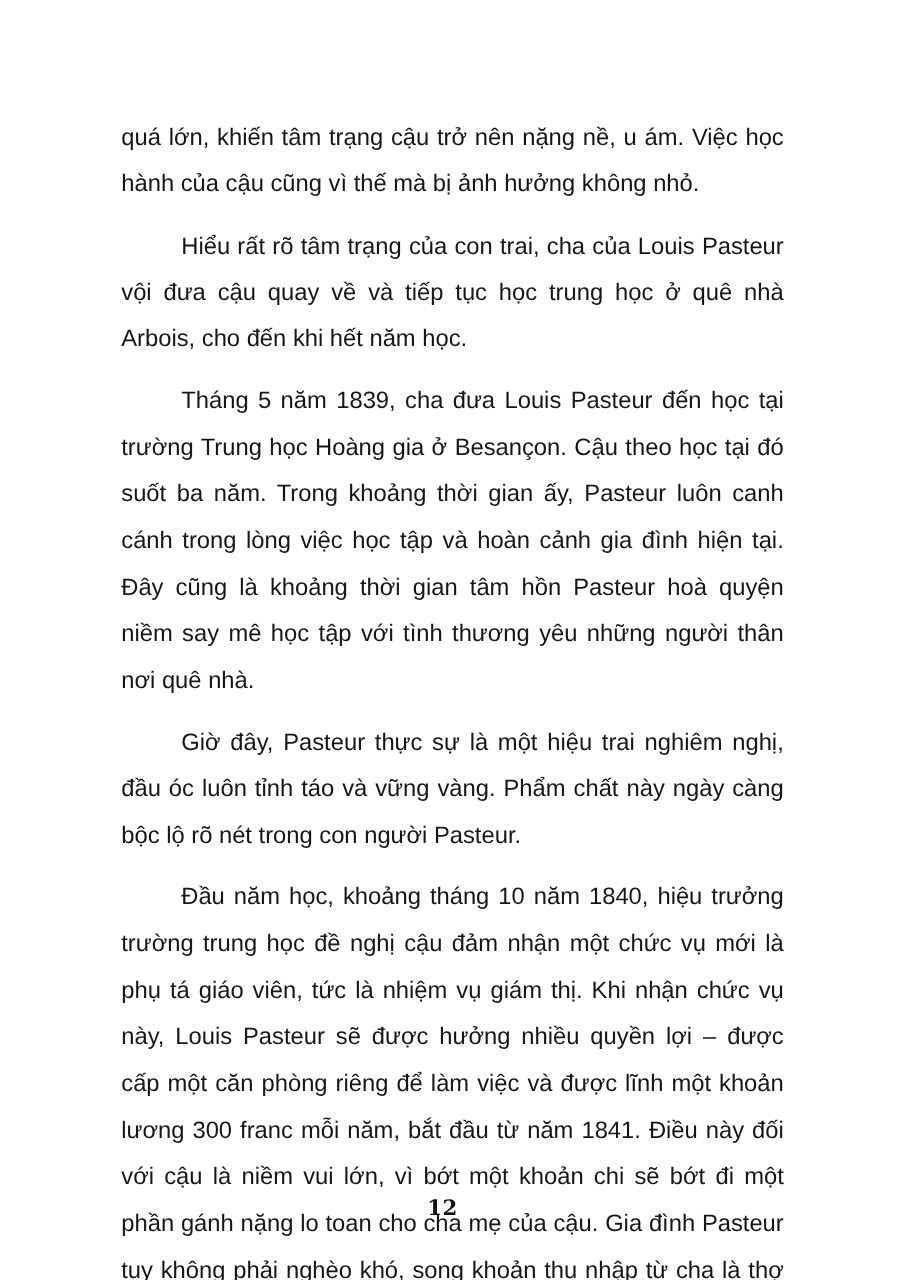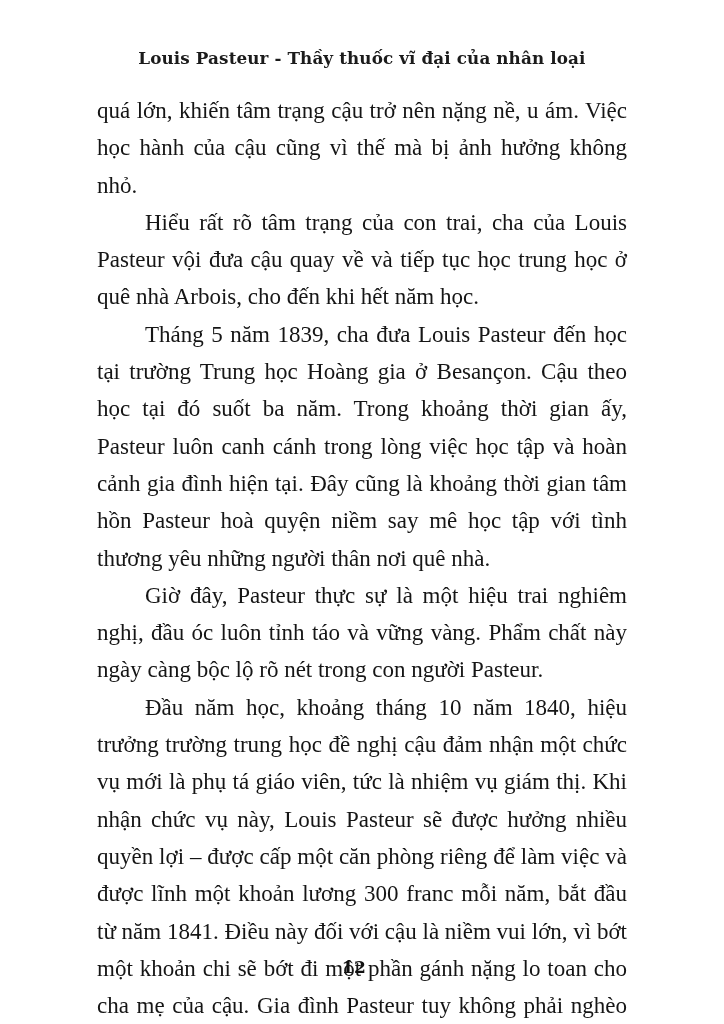--- a/index.html
+++ b/index.html
@@ -51,38 +51,38 @@
     position: absolute;
     left: 97px;
     top: 92px;
     width: 530px;
   }
 
   .para {
     margin: 0 0 0 0;
     text-align: justify;
     text-justify: inter-word;
-    font-family: Liberation Serif, serif;
-    font-size: 23px;
+    font-family: Liberation Sans, sans-serif;
+    font-size: 19px;
     line-height: 37.3px;
     color: #151515;
     text-indent: 48px;
     hyphens: none;
   }
   .para.no-indent {
     text-indent: 0;
   }
   
   .para:last-child {
     margin-bottom: 0;
   }
 
   
   .para + .para {
-    margin-top: 0px;
+    margin-top: 12px;
   }
 
   
   .folio {
     position: absolute;
     left: 0;
     top: 957px;
     width: 708px;
     text-align: center;
   }
@@ -92,23 +92,20 @@
     font-weight: bold;
     color: #111111;
     letter-spacing: 0.4px;
   }
 </style>
 </head>
 <body>
 
 <div class="page">
 
-  <div class="running-header">
-    <span class="header-text">Louis Pasteur - Thầy thuốc vĩ đại của nhân loại</span>
-  </div>
 
   <div class="body-block">
     <p class="para no-indent">quá lớn, khiến tâm trạng cậu trở nên nặng nề, u ám. Việc học hành của cậu cũng vì thế mà bị ảnh hưởng không nhỏ.</p>
     <p class="para">Hiểu rất rõ tâm trạng của con trai, cha của Louis Pasteur vội đưa cậu quay về và tiếp tục học trung học ở quê nhà Arbois, cho đến khi hết năm học.</p>
     <p class="para">Tháng 5 năm 1839, cha đưa Louis Pasteur đến học tại trường Trung học Hoàng gia ở Besançon. Cậu theo học tại đó suốt ba năm. Trong khoảng thời gian ấy, Pasteur luôn canh cánh trong lòng việc học tập và hoàn cảnh gia đình hiện tại. Đây cũng là khoảng thời gian tâm hồn Pasteur hoà quyện niềm say mê học tập với tình thương yêu những người thân nơi quê nhà.</p>
     <p class="para">Giờ đây, Pasteur thực sự là một hiệu trai nghiêm nghị, đầu óc luôn tỉnh táo và vững vàng. Phẩm chất này ngày càng bộc lộ rõ nét trong con người Pasteur.</p>
     <p class="para">Đầu năm học, khoảng tháng 10 năm 1840, hiệu trưởng trường trung học đề nghị cậu đảm nhận một chức vụ mới là phụ tá giáo viên, tức là nhiệm vụ giám thị. Khi nhận chức vụ này, Louis Pasteur sẽ được hưởng nhiều quyền lợi – được cấp một căn phòng riêng để làm việc và được lĩnh một khoản lương 300 franc mỗi năm, bắt đầu từ năm 1841. Điều này đối với cậu là niềm vui lớn, vì bớt một khoản chi sẽ bớt đi một phần gánh nặng lo toan cho cha mẹ của cậu. Gia đình Pasteur tuy không phải nghèo khó, song khoản thu nhập từ cha là thợ thuộc da cũng chỉ đủ trang trải hằng ngày.</p>
   </div>
 
   <div class="folio">

